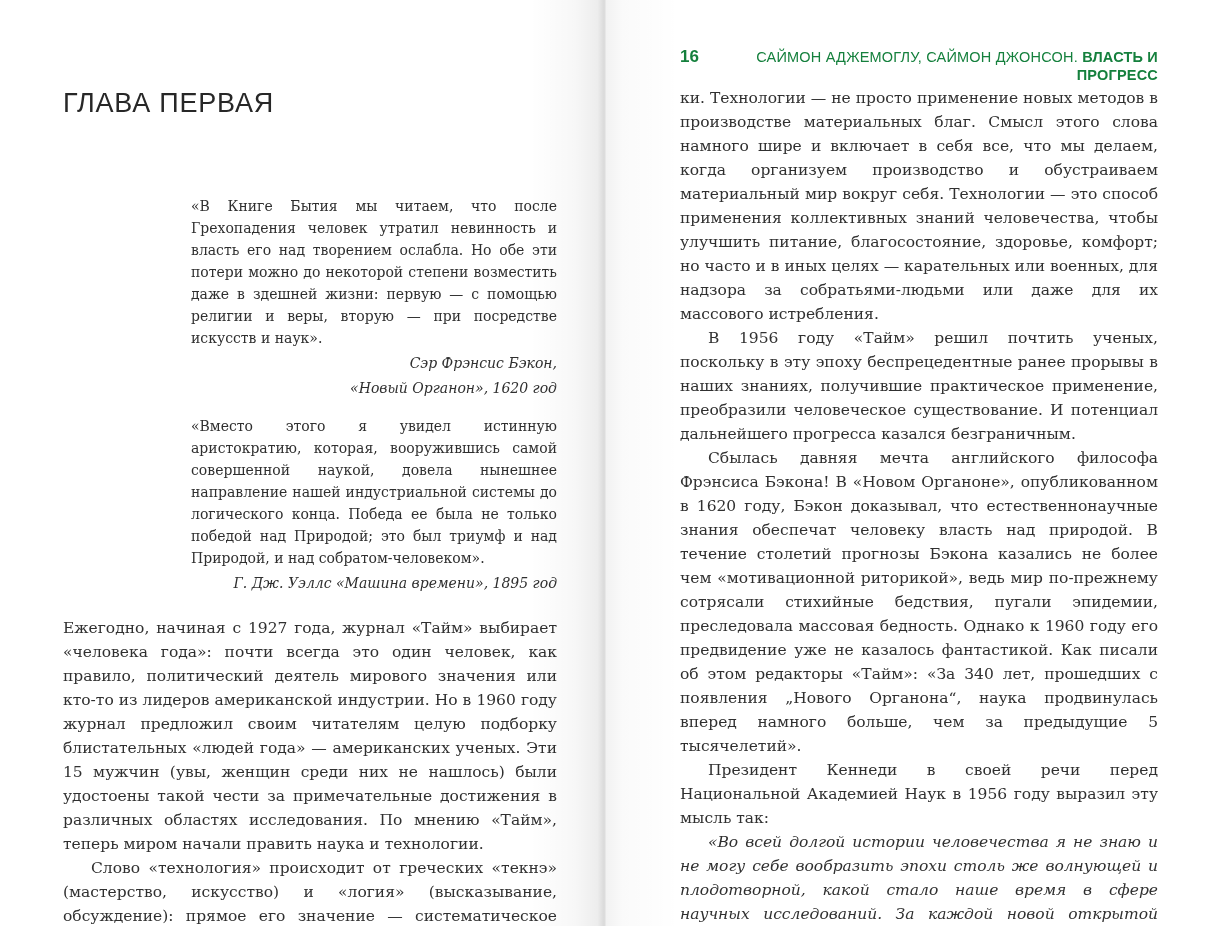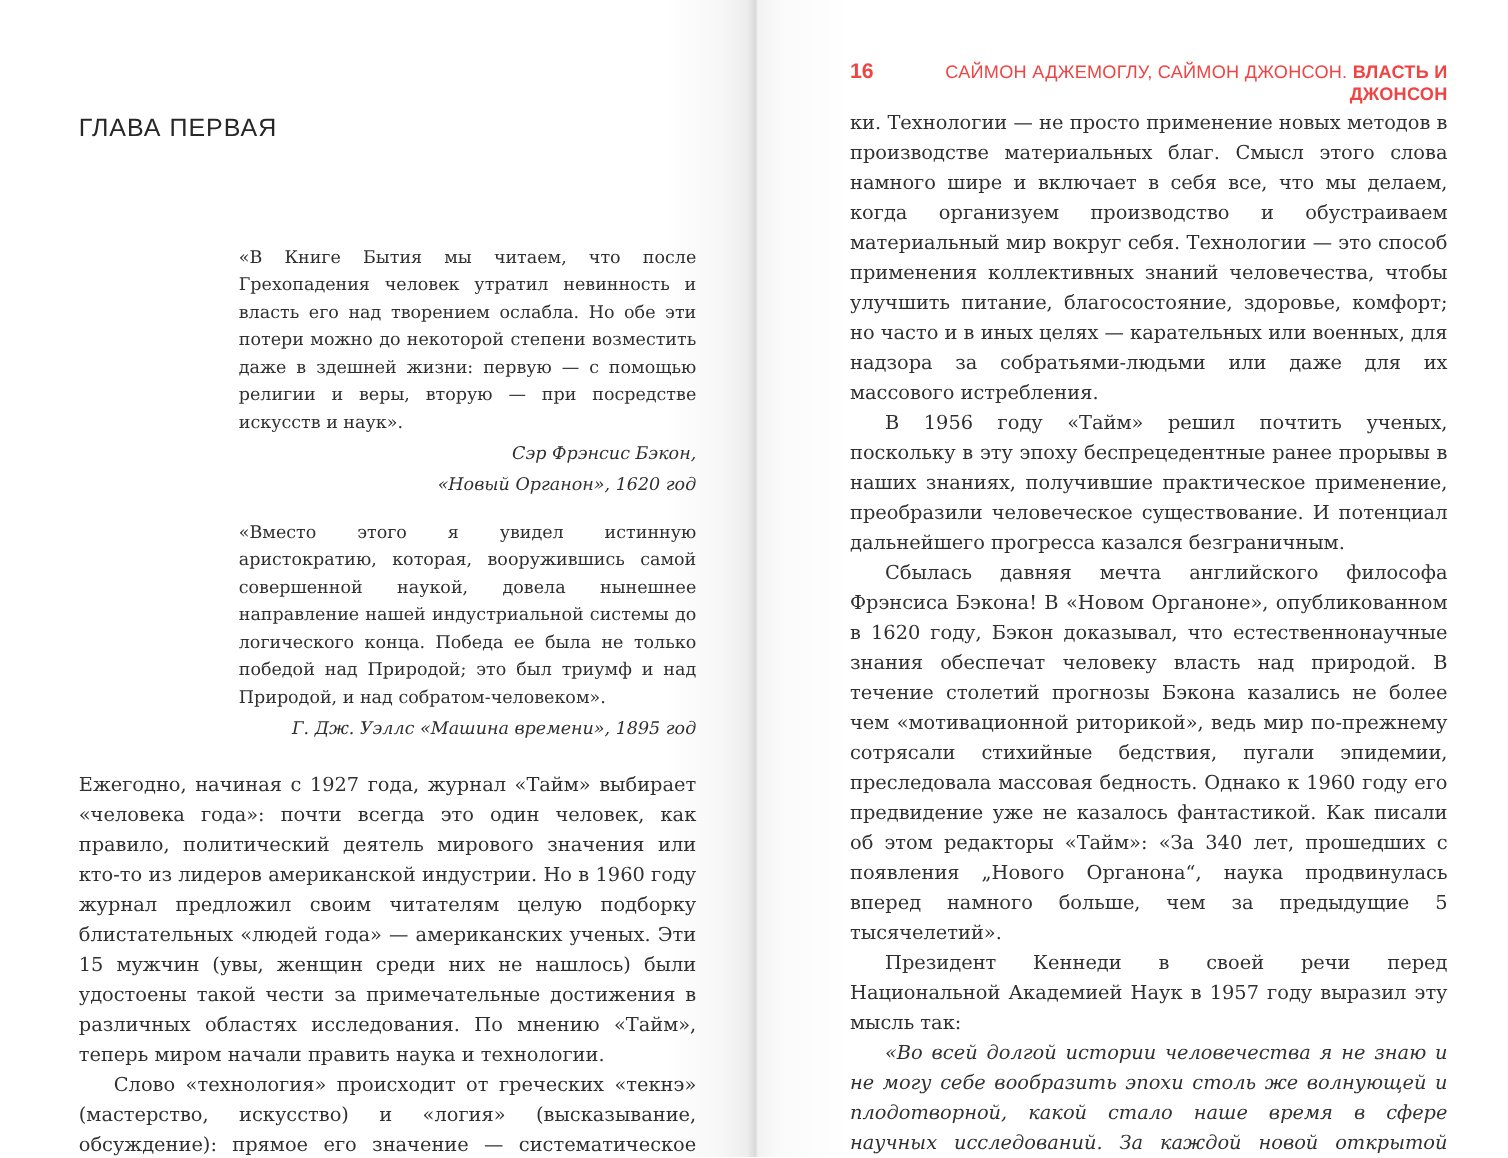--- a/index.html
+++ b/index.html
@@ -37,21 +37,21 @@
 
   
   .page-left {
     position: absolute;
     left: 63px;
     top: 88px;
     width: 494px;
   }
   .chapter-label {
     font-family: "Liberation Sans", sans-serif;
-    font-size: 20px;
+    font-size: 27px;
     line-height: 30px;
     letter-spacing: 0.8px;
     color: #272727;
   }
   .chapter-title {
     margin: 12px 0 0 0;
     font-family: "Liberation Sans", sans-serif;
     font-weight: bold;
     font-size: 33px;
     line-height: 43px;
@@ -94,21 +94,21 @@
   
   .page-right-header {
     position: absolute;
     left: 680px;
     top: 48px;
     width: 478px;
     display: flex;
     justify-content: space-between;
     align-items: baseline;
     font-family: "Liberation Sans", sans-serif;
-    color: #ef4444;
+    color: #15803d;
   }
   .page-number {
     font-weight: bold;
     font-size: 17px;
     line-height: 18px;
   }
   .running-title {
     font-size: 14.5px;
     line-height: 18px;
     letter-spacing: 0.2px;
@@ -159,24 +159,24 @@
     <div class="body-text">
       <p>Ежегодно, начиная с 1927 года, журнал «Тайм» выбирает «человека года»: почти всегда это один человек, как правило, политический деятель мирового значения или кто-то из лидеров американской индустрии. Но в 1960 году журнал предложил своим читателям целую подборку блистательных «людей года» — американских ученых. Эти 15 мужчин (увы, женщин среди них не нашлось) были удостоены такой чести за примечательные достижения в различных областях исследования. По мнению «Тайм», теперь миром начали править наука и технологии.</p>
       <p class="indent">Слово «технология» происходит от греческих «текнэ» (мастерство, искусство) и «логия» (высказывание, обсуждение): прямое его значение — систематическое исследование техни-</p>
     </div>
   </div>
 
   <div class="spine"></div>
 
   <div class="page-right-header">
     <span class="page-number">16</span>
-    <span class="running-title"><span>САЙМОН АДЖЕМОГЛУ, САЙМОН ДЖОНСОН. </span><span class="book-bold">ВЛАСТЬ И ДЖОНСОН</span></span>
+    <span class="running-title"><span>САЙМОН АДЖЕМОГЛУ, САЙМОН ДЖОНСОН. </span><span class="book-bold">ВЛАСТЬ И ПРОГРЕСС</span></span>
   </div>
 
   <div class="page-right-body">
     <p>ки. Технологии — не просто применение новых методов в производстве материальных благ. Смысл этого слова намного шире и включает в себя все, что мы делаем, когда организуем производство и обустраиваем материальный мир вокруг себя. Технологии — это способ применения коллективных знаний человечества, чтобы улучшить питание, благосостояние, здоровье, комфорт; но часто и в иных целях — карательных или военных, для надзора за собратьями-людьми или даже для их массового истребления.</p>
     <p class="indent">В 1956 году «Тайм» решил почтить ученых, поскольку в эту эпоху беспрецедентные ранее прорывы в наших знаниях, получившие практическое применение, преобразили человеческое существование. И потенциал дальнейшего прогресса казался безграничным.</p>
     <p class="indent">Сбылась давняя мечта английского философа Фрэнсиса Бэкона! В «Новом Органоне», опубликованном в 1620 году, Бэкон доказывал, что естественнонаучные знания обеспечат человеку власть над природой. В течение столетий прогнозы Бэкона казались не более чем «мотивационной риторикой», ведь мир по-прежнему сотрясали стихийные бедствия, пугали эпидемии, преследовала массовая бедность. Однако к 1960 году его предвидение уже не казалось фантастикой. Как писали об этом редакторы «Тайм»: «За 340 лет, прошедших с появления „Нового Органона“, наука продвинулась вперед намного больше, чем за предыдущие 5 тысячелетий».</p>
-    <p class="indent">Президент Кеннеди в своей речи перед Национальной Академией Наук в 1957 году выразил эту мысль так:</p>
+    <p class="indent">Президент Кеннеди в своей речи перед Национальной Академией Наук в 1956 году выразил эту мысль так:</p>
     <p class="blockquote">«Во всей долгой истории человечества я не знаю и не могу себе вообразить эпохи столь же волнующей и плодотворной, какой стало наше время в сфере научных исследований. За каждой новой открытой нами дверью мы видим еще десять дверей, о существовании которых не подозревали — а значит, нам остается лишь двигаться вперед».</p>
   </div>
 
 </div>
 
 </body></html>

